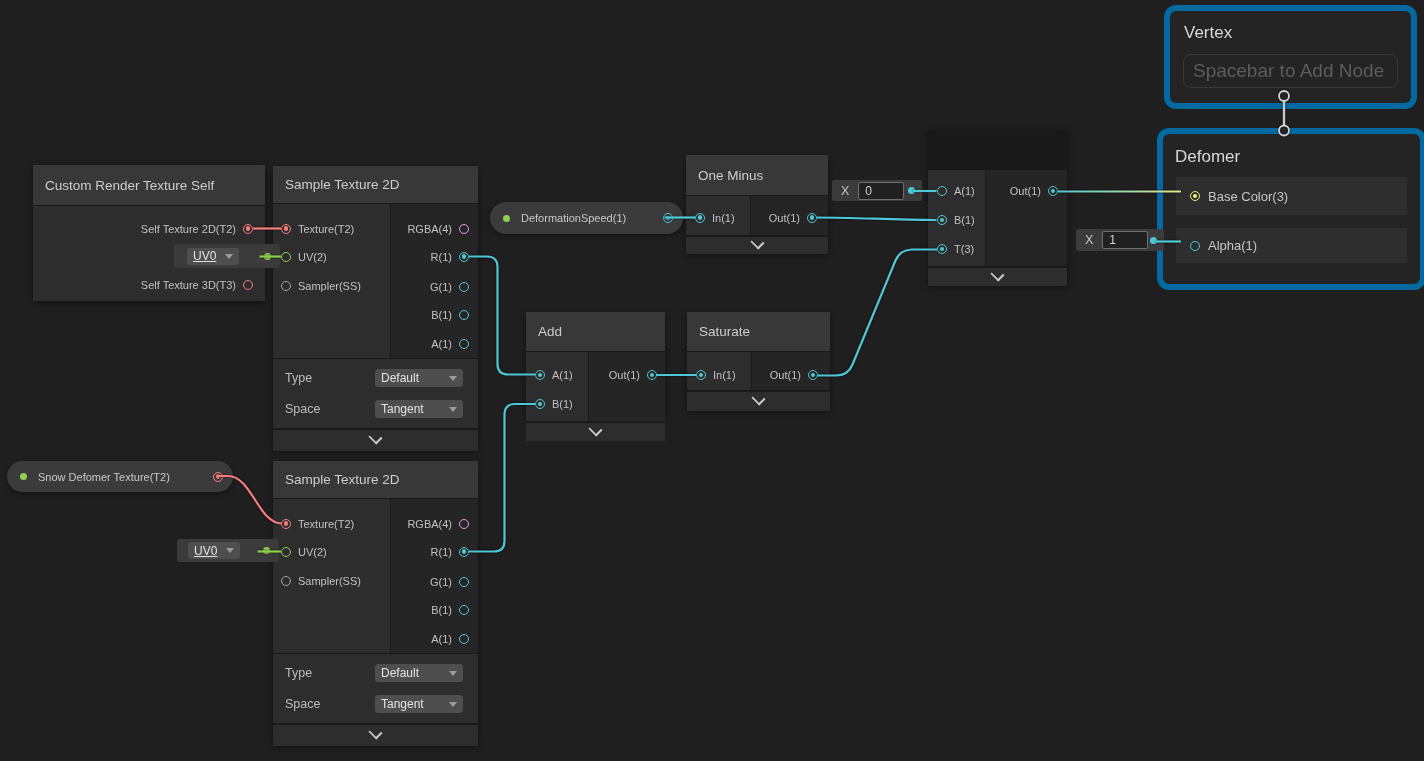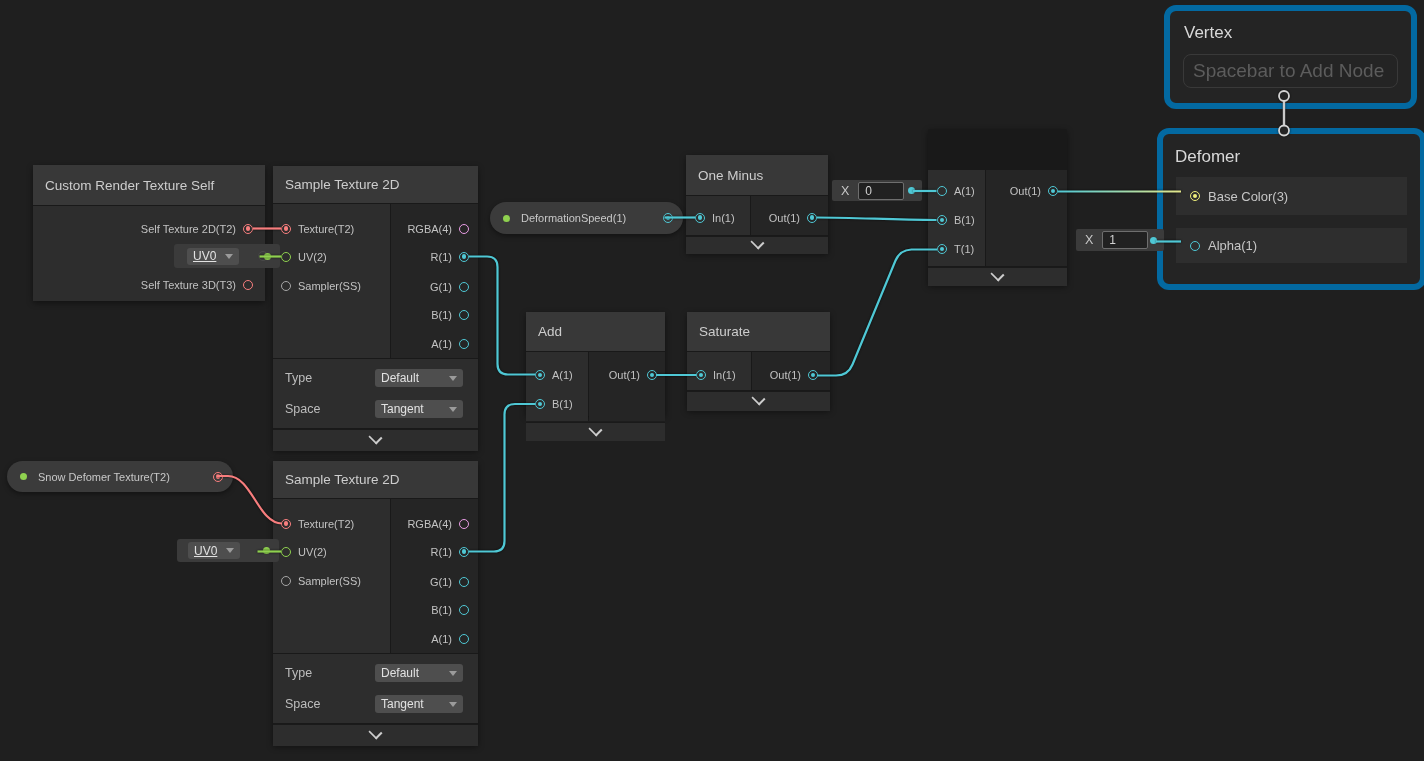--- a/index.html
+++ b/index.html
@@ -280,21 +280,21 @@
   <div class="prow" style="left:9px;top:52px;">
       <span class="p" style="color:#4FC8D5"></span>
       <span class="lbl">A(1)</span>
     </div>
   <div class="prow" style="left:9px;top:81px;">
       <span class="p f" style="color:#4FC8D5"></span>
       <span class="lbl">B(1)</span>
     </div>
   <div class="prow" style="left:9px;top:110px;">
       <span class="p f" style="color:#4FC8D5"></span>
-      <span class="lbl">T(1)</span>
+      <span class="lbl">T(3)</span>
     </div>
   <div class="prow" style="right:9px;top:52px;">
       <span class="lbl">Out(1)</span>
       <span class="p f" style="color:#4FC8D5"></span>
     </div>
   <div class="collapse" style="top:138px;height:18px;">
       <span class="chev"></span>
     </div>
 </div>
 

